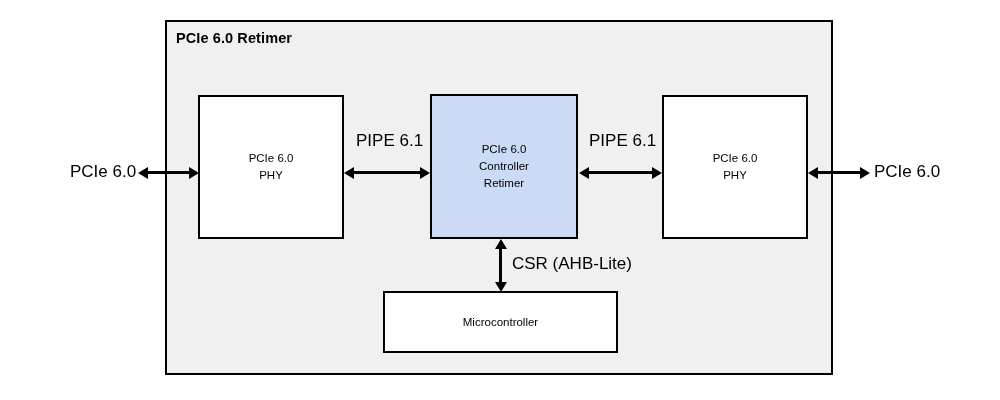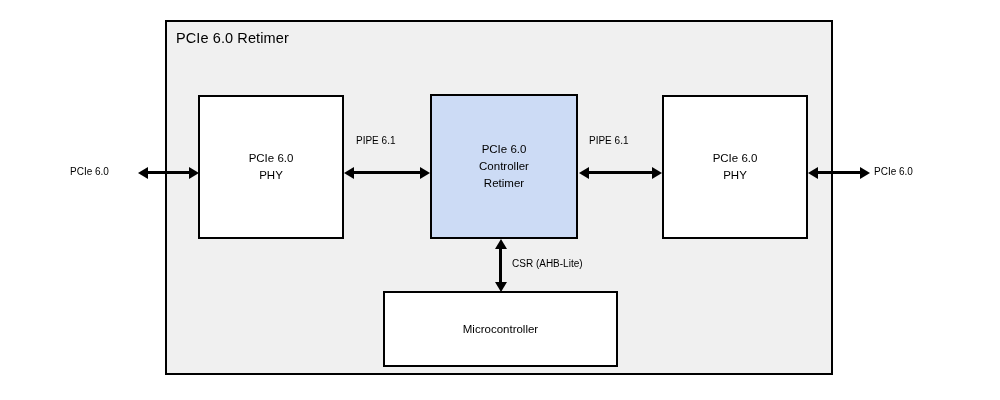--- a/index.html
+++ b/index.html
@@ -27,21 +27,21 @@
     height: 355px;
     background: #f0f0f0;
     border: 2px solid #000000;
     box-sizing: border-box;
   }
   .outer-title {
     position: absolute;
     left: 176px;
     top: 30px;
     font-size: 14.5px;
-    font-weight: normal;
+    font-weight: bold;
     color: #000000;
     letter-spacing: 0.1px;
     white-space: nowrap;
   }
 
   
   .block {
     position: absolute;
     background: #ffffff;
     border: 2px solid #000000;
@@ -60,21 +60,21 @@
     box-sizing: border-box;
   }
   .block .lines span { display: block; }
 
   #phy-left  { left: 198px; top: 95px;  width: 146px; height: 144px; }
   #phy-right { left: 662px; top: 95px;  width: 146px; height: 144px; }
   #ctrl {
     left: 430px; top: 94px; width: 148px; height: 145px;
     background: #ccdbf5;
   }
-  #mcu { left: 383px; top: 291px; width: 235px; height: 76px; text-align: center; }
+  #mcu { left: 383px; top: 291px; width: 235px; height: 62px; text-align: center; }
 
   
   .harrow {
     position: absolute;
     height: 3px;
     background: #000000;
   }
   .harrow::before,
   .harrow::after {
     content: "";
@@ -122,21 +122,21 @@
 
   #arrow-left-ext   { left: 147px; top: 171px; width: 43px; }
   #arrow-pipe-left  { left: 353px; top: 171px; width: 68px; }
   #arrow-pipe-right { left: 588px; top: 171px; width: 65px; }
   #arrow-right-ext  { left: 817px; top: 171px; width: 44px; }
   #arrow-csr        { left: 499px; top: 248px; height: 35px; }
 
   
   .label {
     position: absolute;
-    font-size: 10px;
+    font-size: 17px;
     color: #000000;
     white-space: nowrap;
     line-height: 14px;
   }
   #label-pcie-left  { left: 70px;  top: 165px; }
   #label-pcie-right { left: 874px; top: 165px; }
   #label-pipe-left  { left: 356px; top: 134px; }
   #label-pipe-right { left: 589px; top: 134px; }
   #label-csr        { left: 512px; top: 257px; text-align: right; }
 </style>

